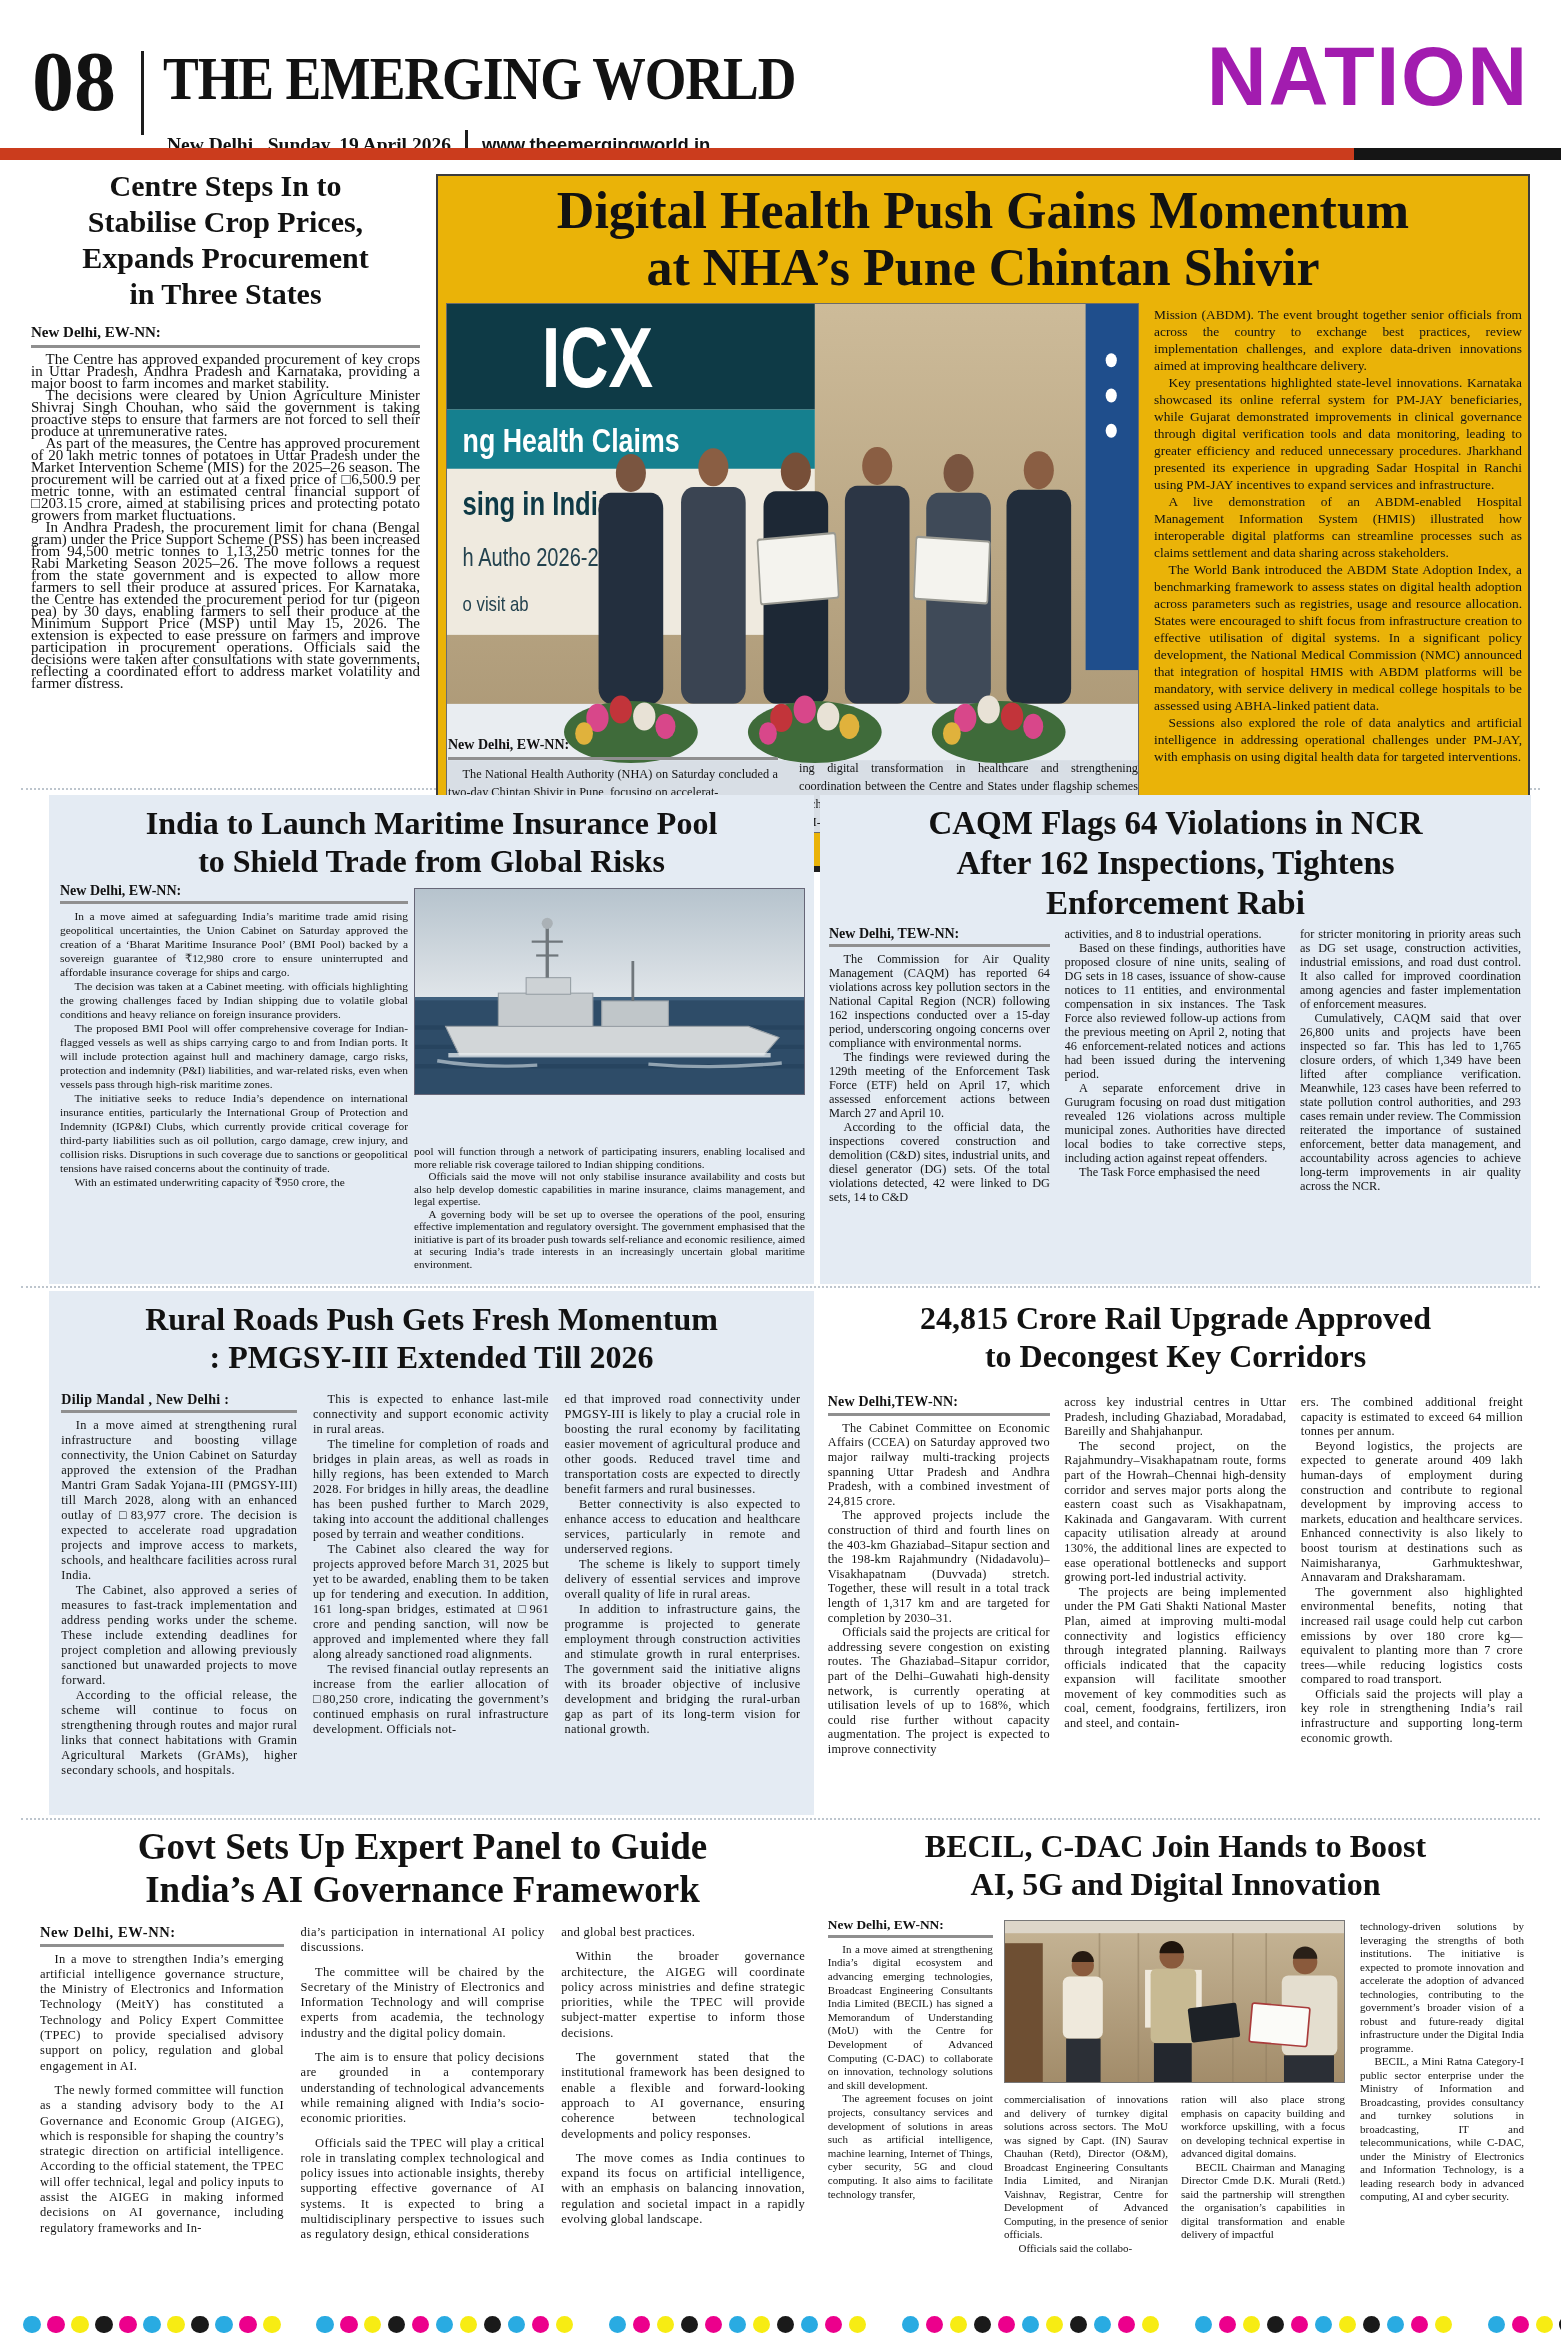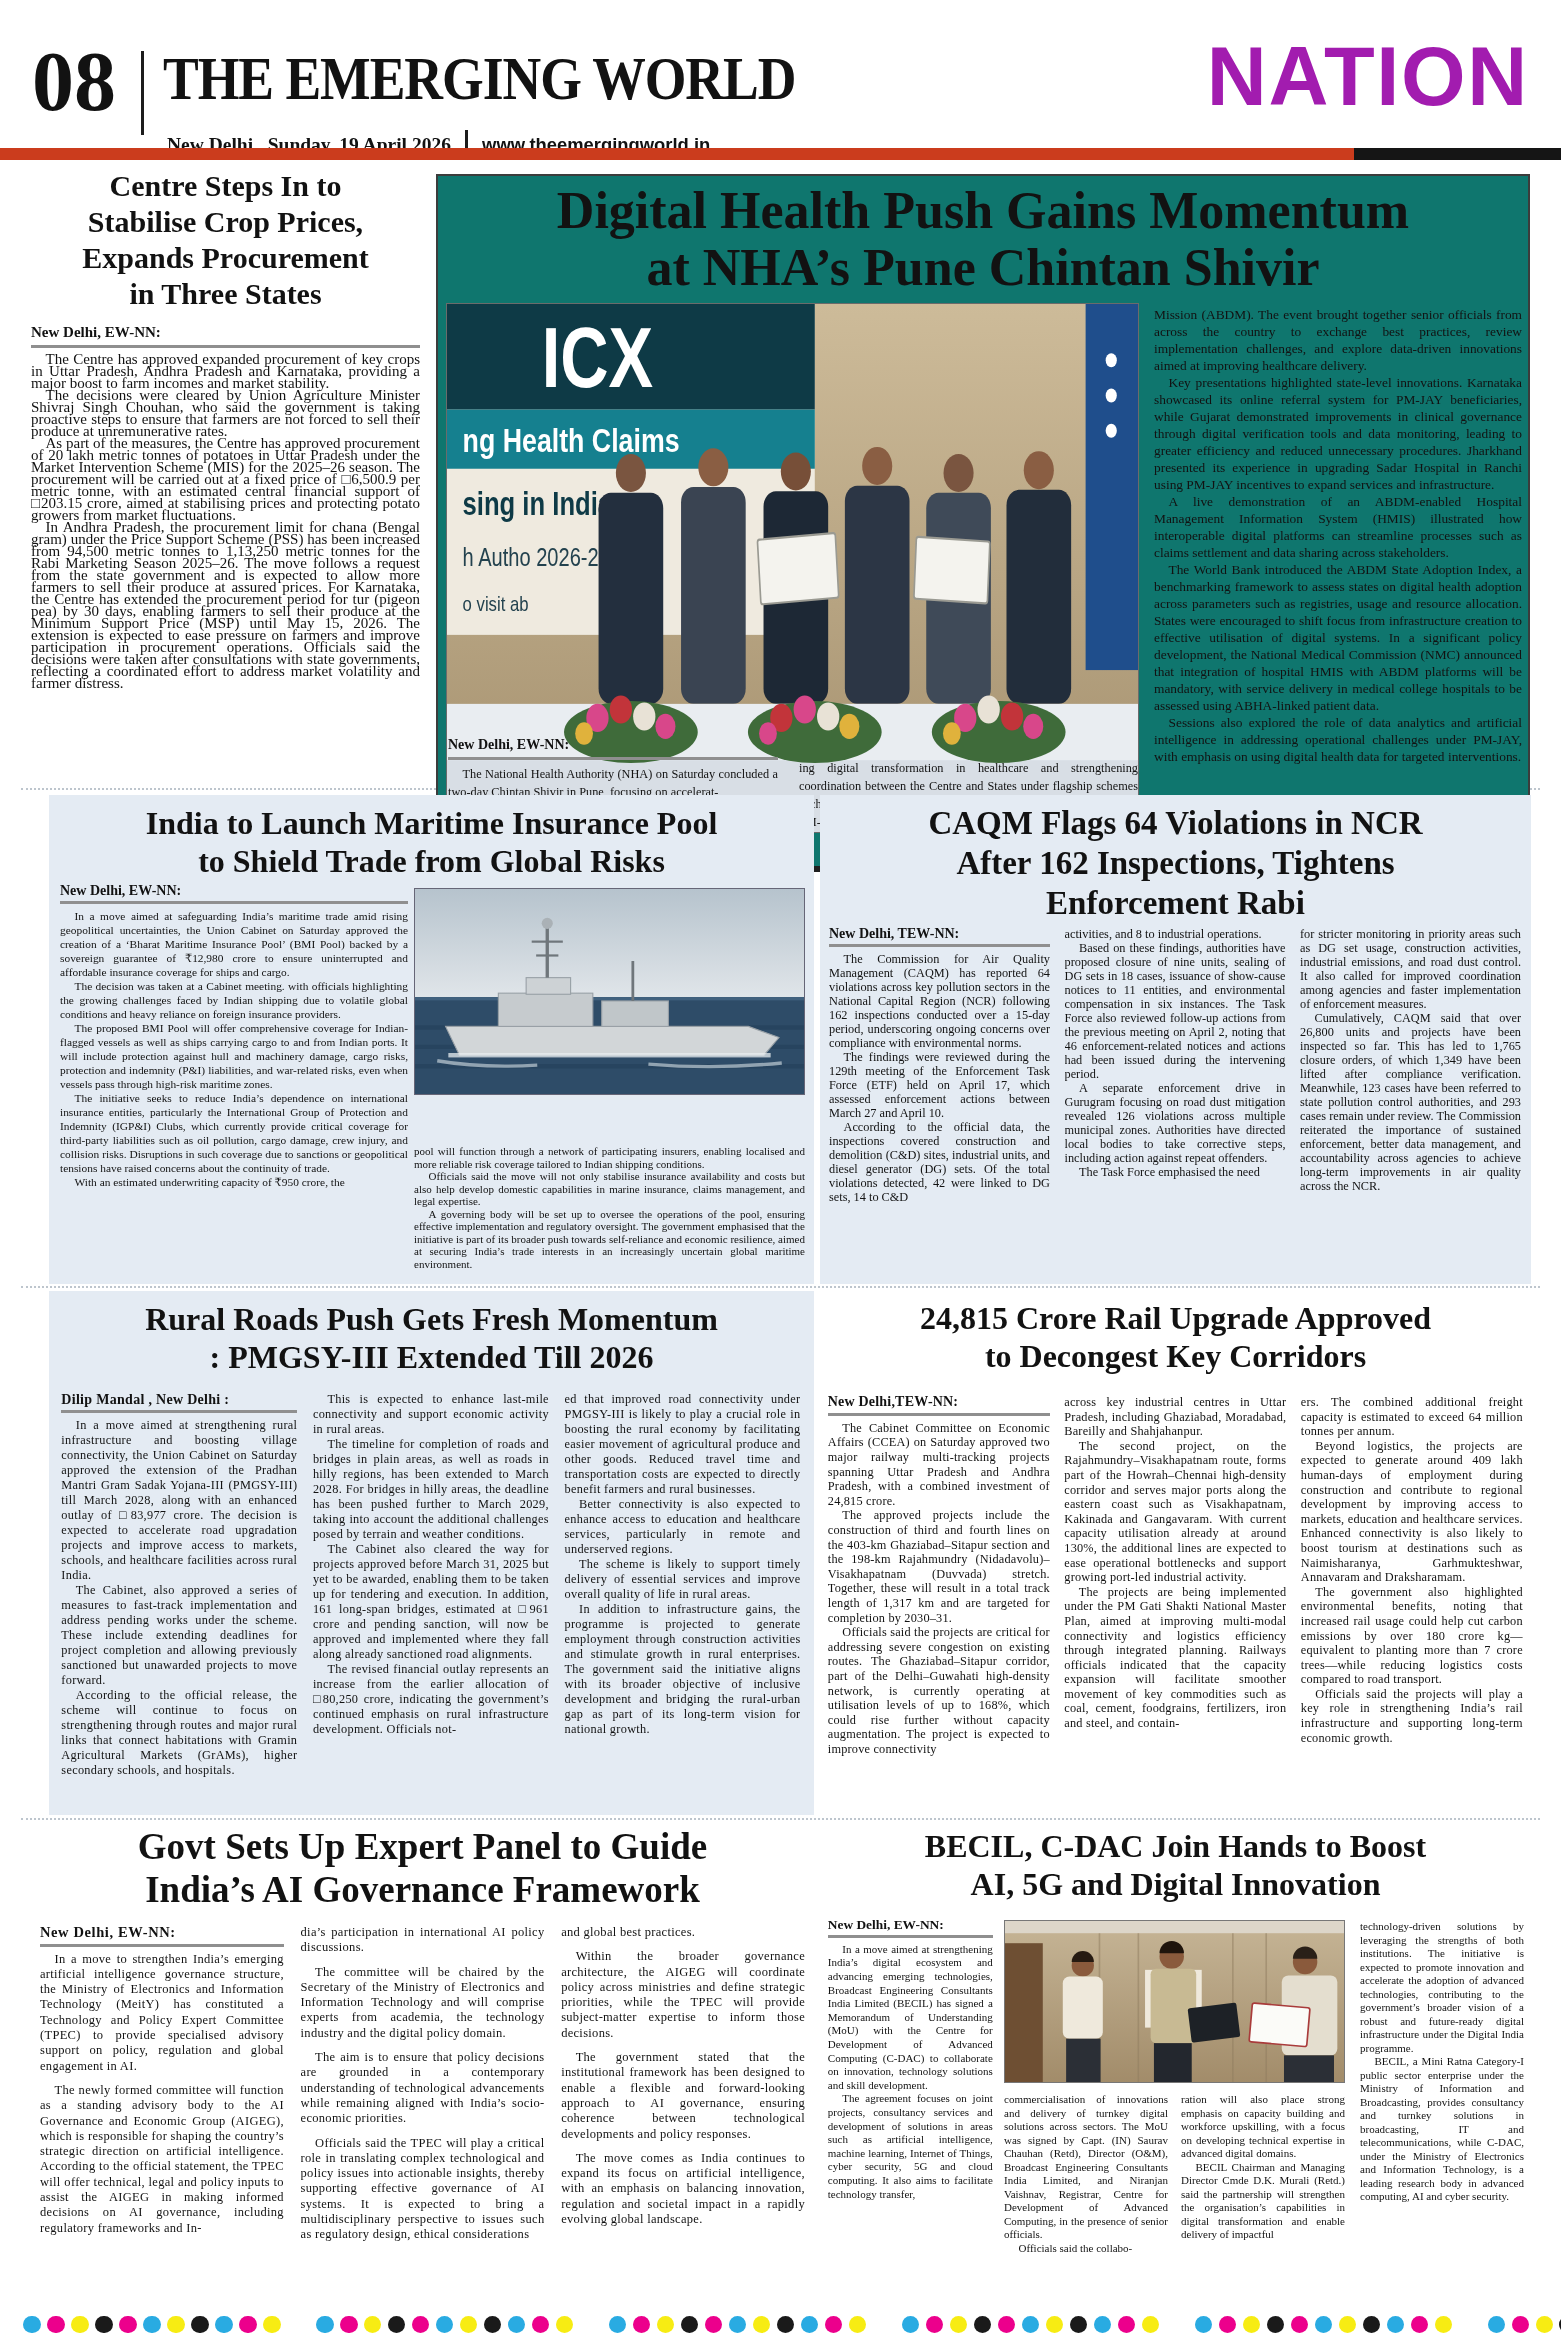--- a/index.html
+++ b/index.html
@@ -35,21 +35,21 @@
   .photo{position:absolute;overflow:hidden;}
   .photo svg{display:block;width:100%;height:100%;}
 
   
   #crop{left:31px;top:168px;width:389px;height:619px;}
   #crop .hl{font-size:30px;line-height:36px;}
   #crop .byline{margin-top:12.3px;font-size:15px;}
   #crop .body{font-size:15px;line-height:12px;overflow:hidden;height:441px;}
 
   
-  #dh{left:436px;top:174px;width:1094px;height:698px;background:#0f766e;
+  #dh{left:436px;top:174px;width:1094px;height:698px;background:#eab308;
       border:2.2px solid #3c3c3c;border-bottom:6.1px solid #1f1f1f;}
   #dh .hl{position:absolute;top:5.6px;left:5.6px;right:5.6px;font-size:52px;line-height:57px;}
   #dh-photo{left:7.8px;top:127px;width:693px;height:530px;border:1.1px solid #6b6b6b;}
   #dh-capA{position:absolute;left:10px;top:560px;width:330px;height:129px;font-size:12.3px;line-height:18px;overflow:hidden;}
   #dh-capA .byline{font-size:14px;}
   #dh-capB{position:absolute;left:361px;top:583px;width:339px;height:106px;font-size:12.3px;line-height:18px;overflow:hidden;}
   #dh-right{position:absolute;left:716px;top:130px;width:368px;height:561px;font-size:13.4px;line-height:17px;overflow:hidden;}
 
   
   #maritime{left:49px;top:795px;width:765px;height:489px;}

